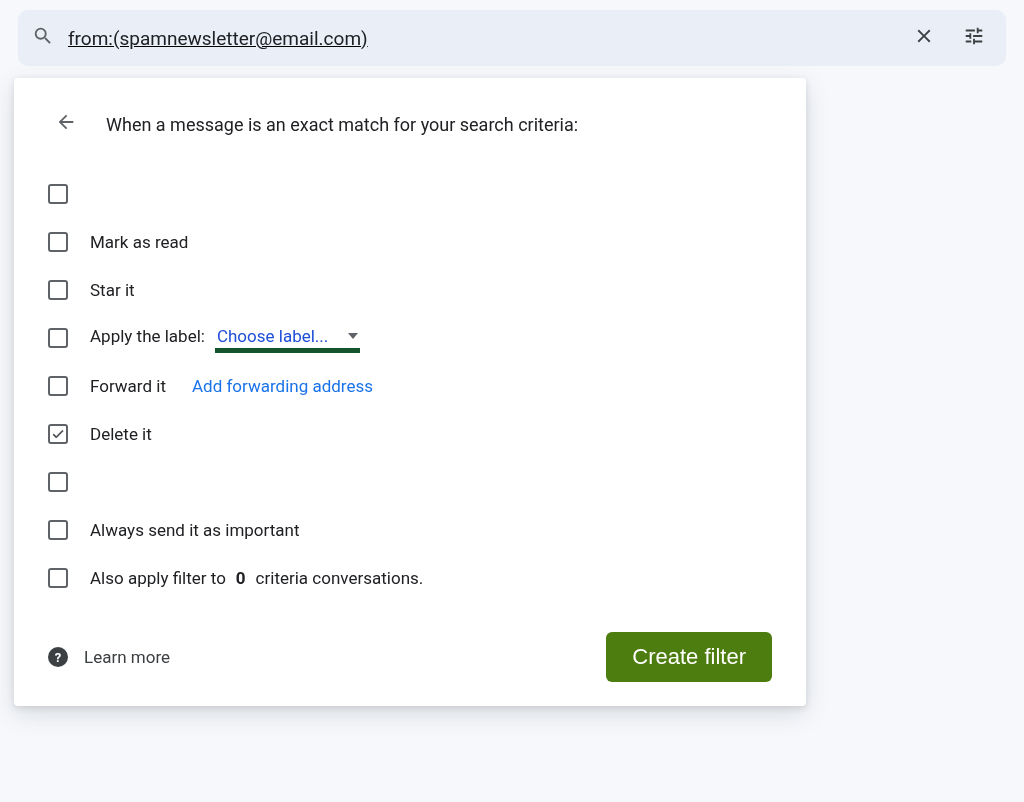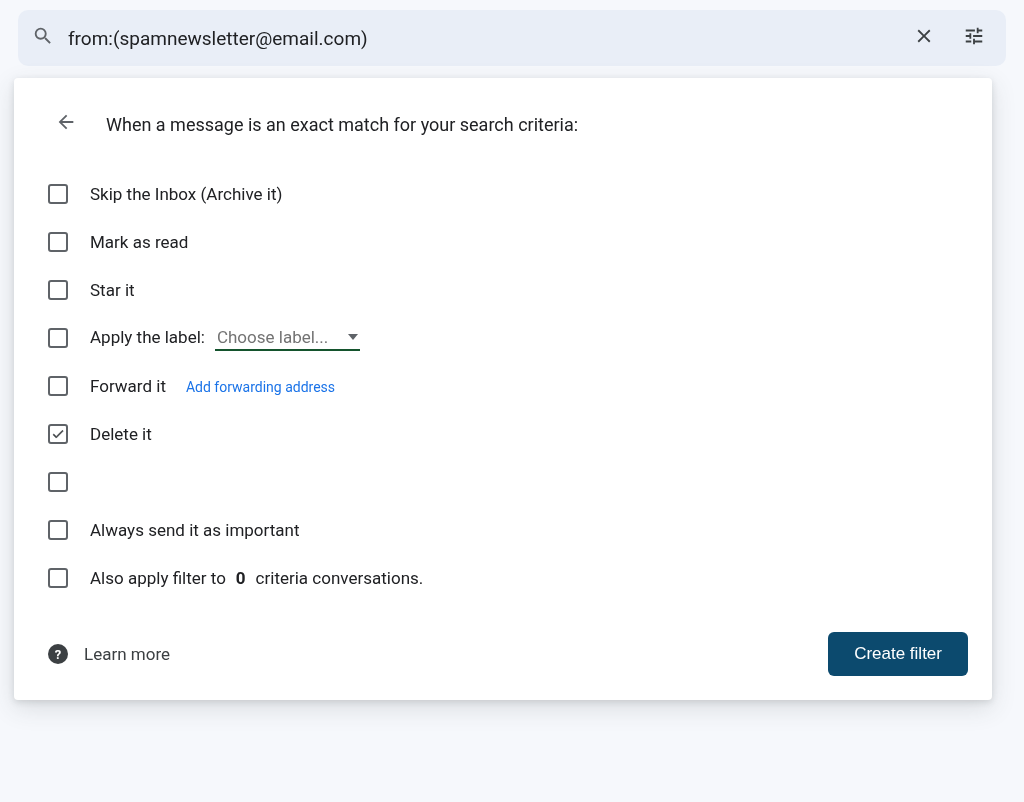--- a/index.html
+++ b/index.html
@@ -12,44 +12,45 @@
     }
     .search-bar {
       margin: 10px 18px 0 18px;
       height: 56px;
       background: #e9eef7;
       border-radius: 10px;
       display: flex;
       align-items: center;
       padding: 0 14px;
       gap: 14px;
+      text-decoration: underline;
     }
     .search-bar .search-icon svg { width: 22px; height: 22px; fill: #5f6368; }
     .search-text {
       flex: 1;
       font-size: 19px;
       color: #202124;
     }
     .icon-btn {
       width: 36px; height: 36px;
       display: flex; align-items: center; justify-content: center;
       border-radius: 50%;
       cursor: pointer;
     }
     .icon-btn svg { width: 22px; height: 22px; fill: #3c4043; }
 
     .panel {
       position: absolute;
       left: 14px;
       top: 78px;
-      width: 978px;
+      width: 792px;
       background: #fff;
       border-radius: 4px;
       box-shadow: 0 2px 6px rgba(60,64,67,.15), 0 8px 24px rgba(60,64,67,.15);
-      padding: 28px 24px 24px 34px;
+      padding: 28px 34px 24px 34px;
     }
     .header-row {
       display: flex;
       align-items: center;
       gap: 22px;
       margin-bottom: 28px;
     }
     .back-btn svg { width: 22px; height: 22px; fill: #5f6368; }
     .header-text {
       font-size: 18px;
@@ -81,36 +82,36 @@
       color: #202124;
       display: flex;
       align-items: baseline;
       gap: 10px;
       flex-wrap: wrap;
     }
     .dropdown {
       display: inline-flex;
       align-items: center;
       gap: 20px;
-      color: #737373;
-      border-bottom: 2px solid #14532d;
+      color: #1d4ed8;
+      border-bottom: 5px solid #14532d;
       padding: 2px 2px 2px 2px;
       cursor: pointer;
     }
     .dropdown .caret {
       width: 0; height: 0;
       border-left: 5px solid transparent;
       border-right: 5px solid transparent;
       border-top: 6px solid #5f6368;
     }
     .link {
       color: #1a73e8;
-      font-size: 14px;
-      cursor: pointer;
-      margin-left: 10px;
+      font-size: 17px;
+      cursor: pointer;
+      margin-left: 16px;
     }
     .bold { font-weight: 700; }
     .footer {
       margin-top: 30px;
       display: flex;
       align-items: center;
       justify-content: space-between;
     }
     .learn {
       display: flex;
@@ -120,23 +121,23 @@
       color: #3c4043;
       cursor: pointer;
     }
     .help-icon {
       width: 20px; height: 20px; border-radius: 50%;
       background: #3c4043; color: #fff;
       display: flex; align-items: center; justify-content: center;
       font-size: 13px; font-weight: 700;
     }
     .create-btn {
-      background: #0c4a6e;
+      background: #4d7c0f;
       color: #fff;
-      font-size: 17px;
+      font-size: 22px;
       font-weight: 500;
       padding: 12px 26px;
       border: none;
       border-radius: 6px;
       cursor: pointer;
     }
   </style>
 </head>
 <body>
 
@@ -172,21 +173,20 @@
           </svg>
       </span>
     </div>
     <div class="header-text">When a message is an exact match for your search criteria:</div>
   </div>
 
   <div class="options">
 
     <div class="option-row">
       <div class="checkbox"></div>
-      <div class="opt-label">Skip the Inbox (Archive it)</div>
     </div>
 
     <div class="option-row">
       <div class="checkbox"></div>
       <div class="opt-label">Mark as read</div>
     </div>
 
     <div class="option-row">
       <div class="checkbox"></div>
       <div class="opt-label">Star it</div>

